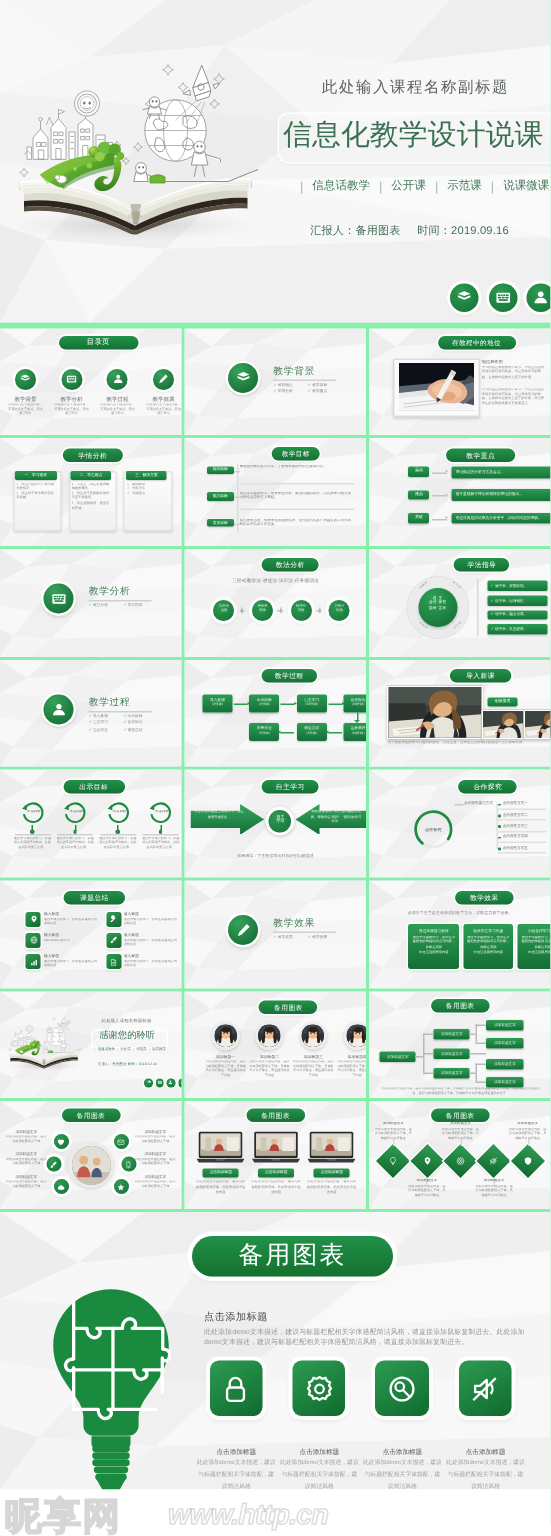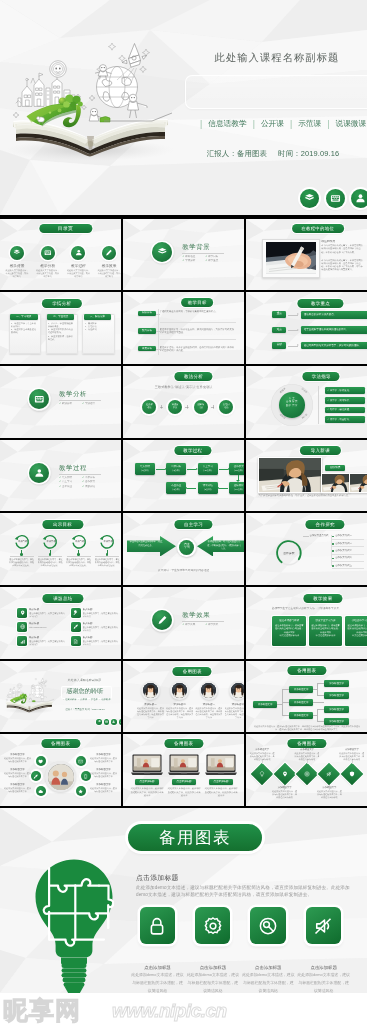--- a/index.html
+++ b/index.html
@@ -1,19 +1,19 @@
 <!DOCTYPE html>
 <html><head>
 <meta charset="utf-8">
 <style>
 html,body{margin:0;padding:0;background:#fff;}
 body{width:367px;height:1024px;overflow:hidden;
   font-family:"Liberation Sans","DejaVu Sans",sans-serif;
   -webkit-font-smoothing:antialiased;}
-.page{position:relative;width:367px;height:960px;background:#000000;}
+.page{position:relative;width:367px;height:960px;background:#86efac;}
 
 
 .slide{position:absolute;overflow:hidden;background:#f4f4f4;}
 .poly{position:absolute;inset:0;overflow:hidden;}
 .poly svg{position:absolute;left:0;top:0;width:100%;height:100%;display:block;}
 
 
 #grid{position:absolute;left:0;top:218.5px;width:367px;height:588px;}
 .cell{position:absolute;width:121.2px;height:71.8px;overflow:hidden;background:#f3f3f3;}
 .circ{position:absolute;border-radius:50%;background:radial-gradient(circle at 35% 30%,#2e9b52,#157036);
@@ -360,20 +360,21 @@
           </g>
         <g stroke="#8f8f8f" stroke-width=".7" fill="none">
           <path d="M104 121 L152 121"></path>
           <path d="M152 121 L172 113"></path>
         </g>
       </svg>
     </div>
 
     <div id="ts-sub" class="ts-sub">此处输入课程名称副标题</div>
     <div id="ts-frame"></div>
+    <div id="ts-title">信息化教学设计说课</div>
     <div id="ts-tags">
         <span class="sep">|</span>
         <span>信息话教学</span>
         <span class="sep">|</span>
         <span>公开课</span>
         <span class="sep">|</span>
         <span>示范课</span>
         <span class="sep">|</span>
         <span>说课微课</span>
       </div>
@@ -2130,16 +2131,16 @@
           </div>
           <div class="bt">点击添加标题</div>
           <div class="bp">此处添加demo文本描述，建议与标题栏配相关字体搭配，建议简洁风格</div>
         </div>
       </div>
   </div>
 
   <div id="footer">
     <div id="wm">
       <span id="wm-cn">昵享网</span>
-      <span id="wm-url">www.nipic.cn</span>
+      <span id="wm-url">www.http.cn</span>
     </div>
   </div>
 </div>
 
 </body></html>

